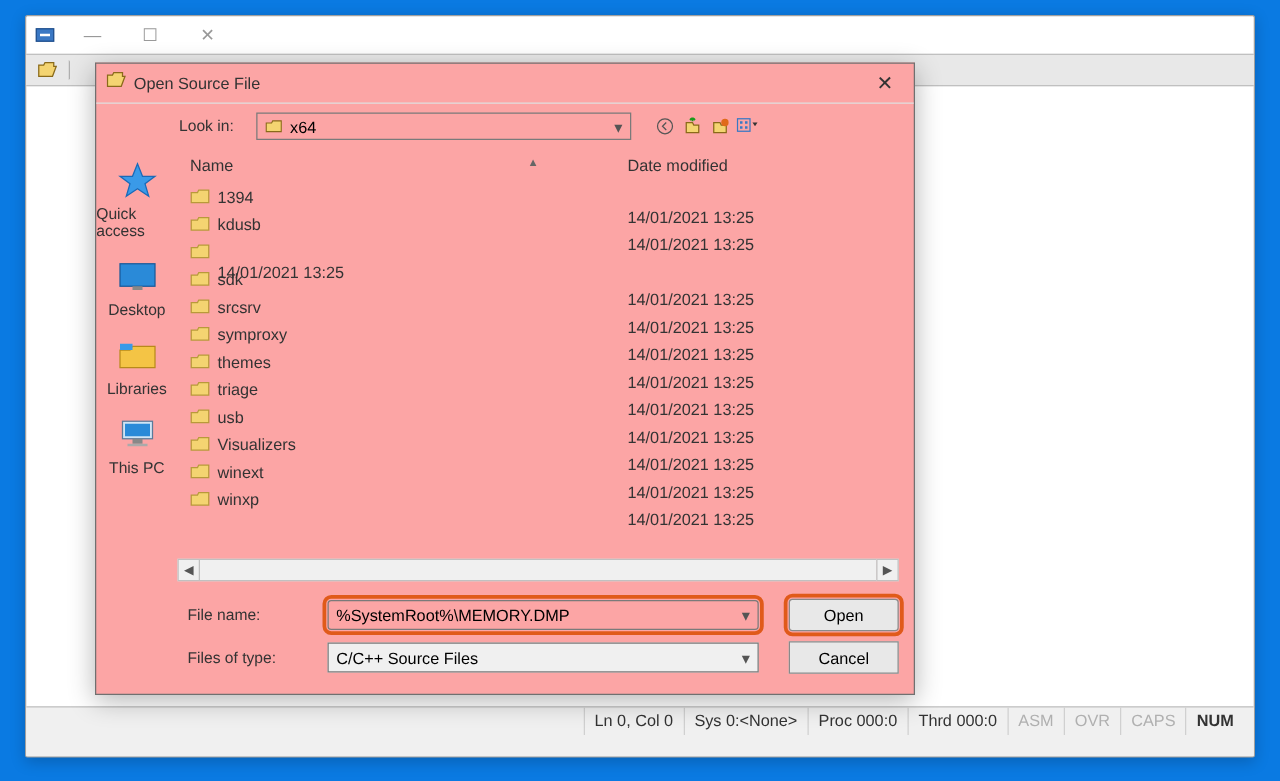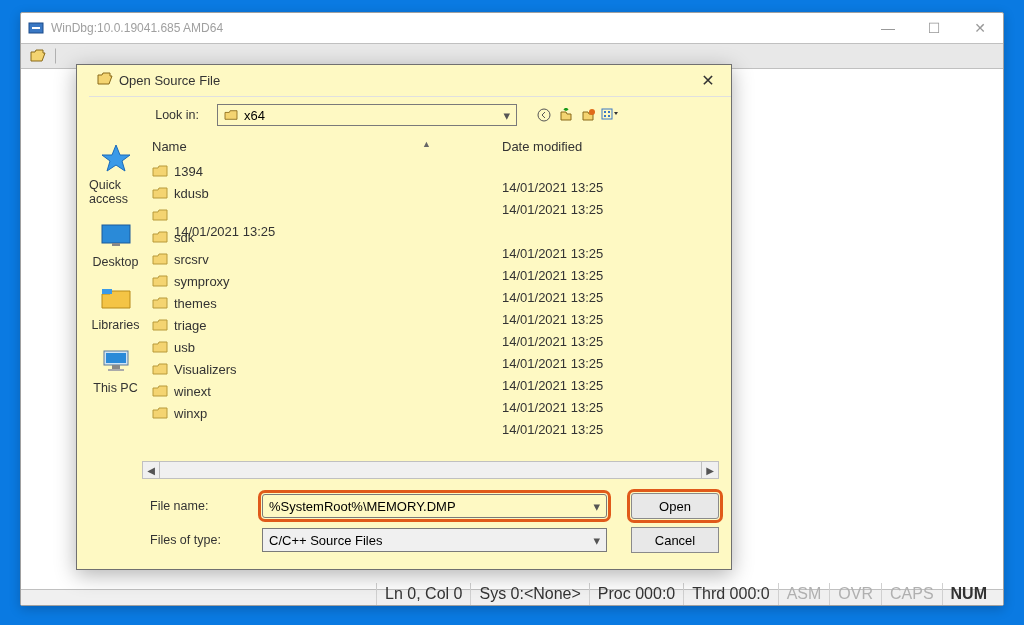--- a/index.html
+++ b/index.html
@@ -16,33 +16,33 @@
     .win-controls { display: flex; }
     .win-ctrl { width: 46px; height: 30px; display: flex; align-items: center; justify-content: center; color: #999; font-size: 14px; }
 
     .menubar { height: 22px; display: flex; padding-left: 6px; font-size: 13px; color: #333; }
     .menu-item { padding: 2px 8px; }
 
     .toolbar { height: 26px; background: #e8e8e8; border-top: 1px solid #c0c0c0; border-bottom: 1px solid #c0c0c0; display: flex; align-items: center; padding: 0 6px; gap: 6px; }
     .toolbar-btn { width: 22px; height: 20px; display: flex; align-items: center; justify-content: center; border: 1px solid transparent; }
 
     .statusbar {
-      position: absolute; bottom: 0; left: 0; right: 0; height: 16px;
+      position: absolute; bottom: 0; left: 0; right: 0; height: 40px;
       background: #f0f0f0; border-top: 1px solid #c0c0c0;
-      display: flex; justify-content: flex-end; align-items: flex-end;
-      font-size: 16px; color: #333; padding-right: 8px;
+      display: flex; justify-content: flex-end; align-items: flex-start;
+      font-size: 13px; color: #333; padding-right: 8px;
     }
     .statusbar div { padding: 0 8px; border-left: 1px solid #d0d0d0; line-height: 22px; }
     .statusbar .dim { color: #b0b0b0; }
 
     .dialog {
-      position: absolute; top: 64px; left: 76px; width: 656px; height: 506px;
-      background: #fef9c3; border: 1px solid #707070;
+      position: absolute; top: 50px; left: 76px; width: 656px; height: 506px;
+      background: #fca5a5; border: 1px solid #707070;
       box-shadow: 0 5px 20px rgba(0,0,0,0.3);
-      display: flex; flex-direction: column; padding-left: 12px;
+      display: flex; flex-direction: column;
     }
     .dlg-titlebar { height: 32px; display: flex; align-items: center; padding: 0 8px; border-bottom: 1px solid #e0e0e0; }
     .dlg-title { font-size: 13px; color: #333; flex: 1; margin-left: 6px; }
     .dlg-close { width: 30px; text-align: center; font-size: 16px; color: #333; }
 
     .lookin-row { height: 36px; display: flex; align-items: center; padding: 8px 12px; gap: 8px; }
     .lookin-label { width: 108px; text-align: right; font-size: 12.5px; color: #333; padding-right: 10px; }
     .lookin-select { width: 300px; height: 22px; border: 1px solid #7a7a7a; display: flex; align-items: center; padding: 0 6px; font-size: 13px; position: relative; }
     .lookin-select .chev { position: absolute; right: 6px; color: #555; }
     .nav-icons { display: flex; gap: 4px; margin-left: 10px; }
@@ -82,21 +82,20 @@
 <body>
 
 <div class="main-window">
   <div class="titlebar">
     <span class="titlebar-icon">
       <svg viewBox="0 0 18 18">
           <rect x="2" y="4" width="14" height="10" fill="#3a78c4" stroke="#1a4a8a"></rect>
           <rect x="5" y="8" width="8" height="2" fill="#fff"></rect>
         </svg>
     </span>
-    <span class="titlebar-title">WinDbg:10.0.19041.685 AMD64</span>
     <div class="win-controls">
       <div class="win-ctrl">—</div>
       <div class="win-ctrl">☐</div>
       <div class="win-ctrl">✕</div>
     </div>
   </div>
   <div class="toolbar">
     <div class="toolbar-btn">
       <svg width="16" height="14" viewBox="0 0 16 14">
           <path d="M1 3 L5 3 L6 1 L13 1 L13 4 L15 4 L12 12 L1 12 Z" fill="#f4d471" stroke="#8a6a1a"></path>

